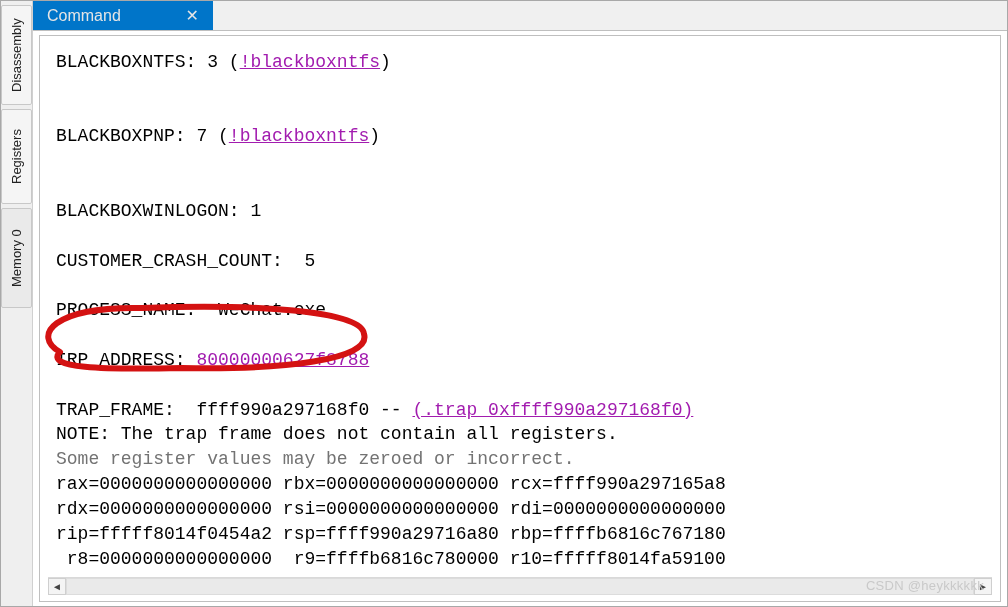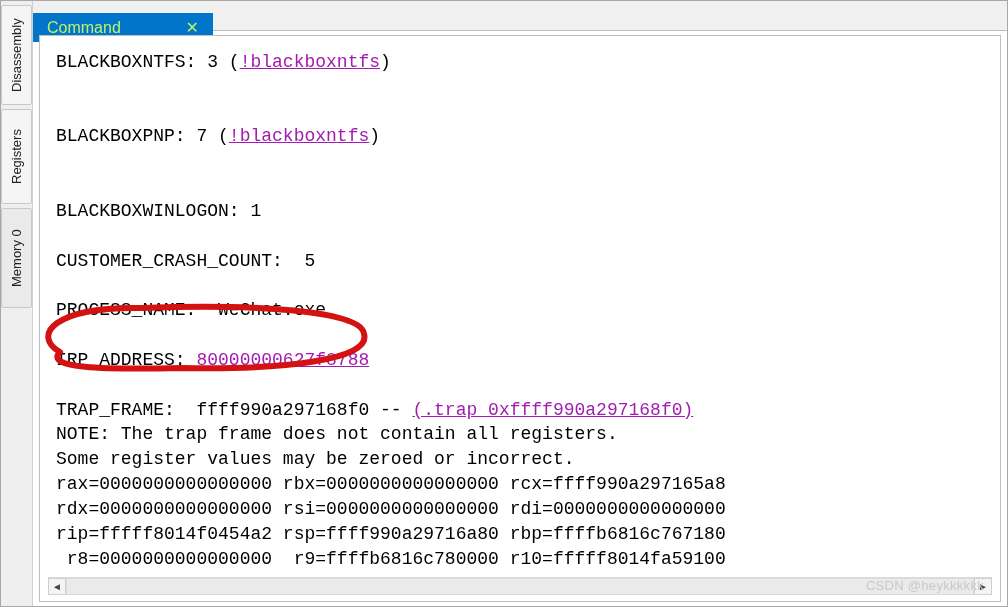--- a/index.html
+++ b/index.html
@@ -56,29 +56,28 @@
   }
   .tab-header {
     height: 30px;
     background: #f0f0f0;
     display: flex;
     align-items: stretch;
     border-bottom: 1px solid #bfbfbf;
   }
   .cmd-tab {
     background: #0075c9;
-    color: #bef264;
+    color: #e5e5e5;
     font-size: 16px;
     display: flex;
     align-items: center;
     padding: 2px 14px 2px 14px;
     gap: 40px;
     height: 100%;
     min-width: 180px;
-    margin-top: 12px;
   }
   .cmd-tab .close {
     font-size: 16px;
     line-height: 1;
     cursor: pointer;
     margin-left: auto;
   }
   .content-frame {
     flex: 1;
     border: 1px solid #bfbfbf;
@@ -98,21 +97,21 @@
     white-space: pre;
     overflow: hidden;
     position: relative;
   }
   .output .lnk {
     color: #a21caf;
     text-decoration: underline;
     cursor: pointer;
   }
   .output .note-blue {
-    color: #000000;
+    color: #737373;
   }
   .hscroll {
     height: 18px;
     margin: 0 8px 6px 8px;
     background: #f0f0f0;
     border-top: 1px solid #d9d9d9;
     display: flex;
     align-items: stretch;
     position: relative;
   }

